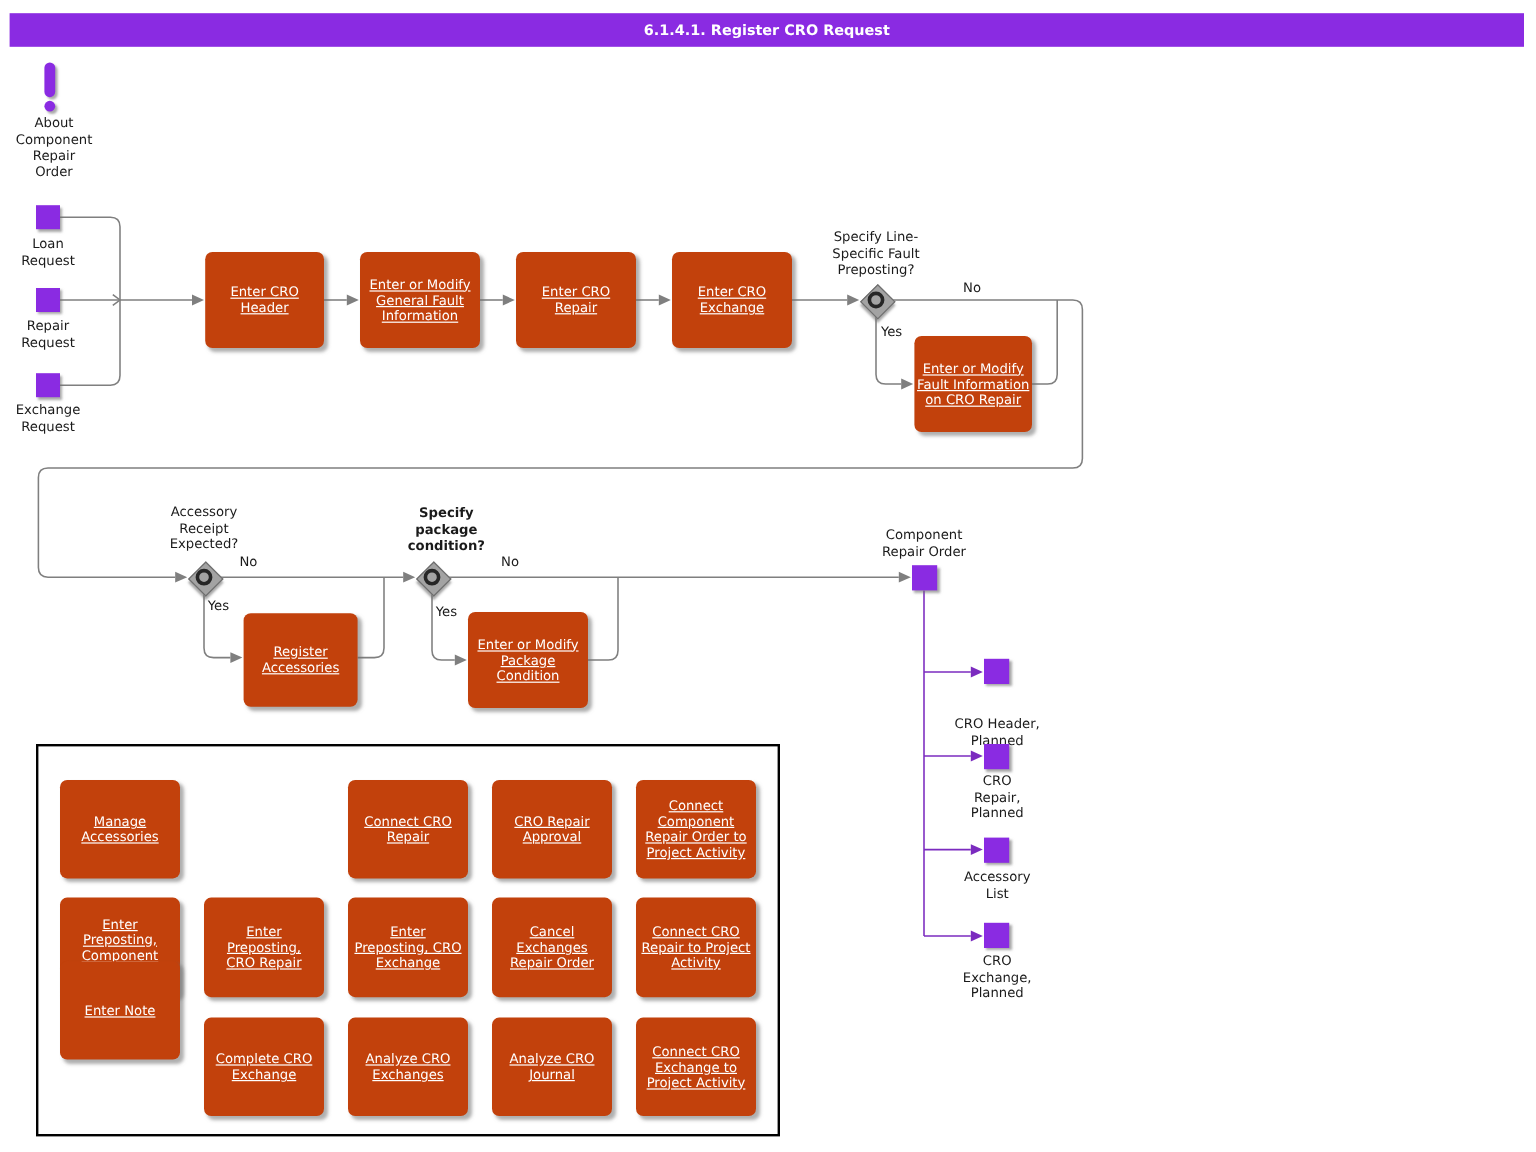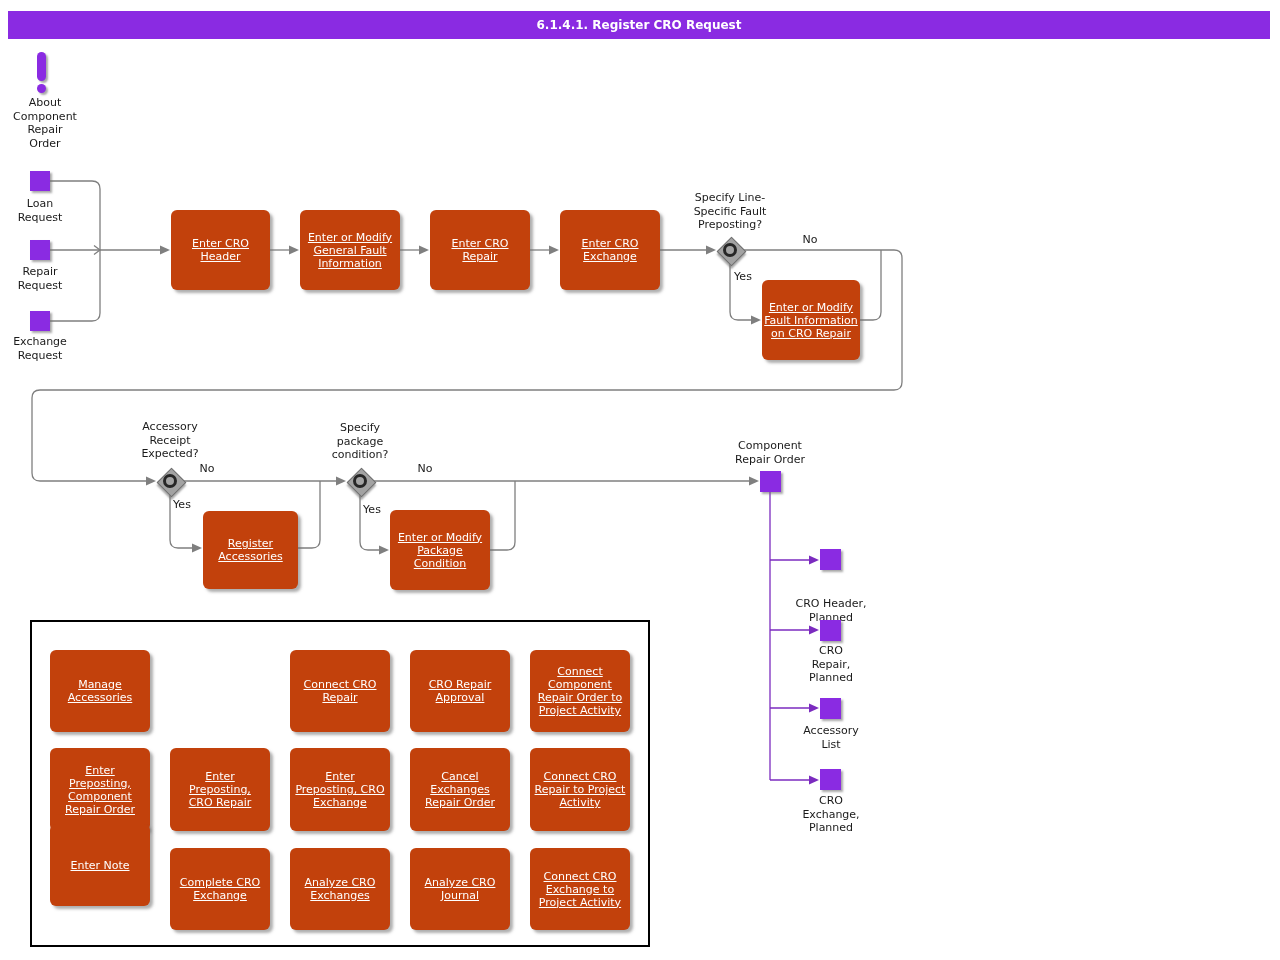--- a/index.html
+++ b/index.html
@@ -128,21 +128,21 @@
   <div class="lbl" style="left:130px;top:420px;width:80px;">Accessory
 Receipt
 Expected?</div>
   <div class="lbl" style="left:197px;top:462px;width:20px;">No</div>
   <div class="lbl" style="left:170px;top:498px;width:24px;">Yes</div>
   <div class="gbox" style="left:203px;top:511px;width:95px;height:78px;">Register
 Accessories</div>
 
   <div class="diamond" style="left:350.5px;top:471.5px;"></div>
   <div class="dcircle" style="left:353px;top:474px;"></div>
-  <div class="lbl" style="left:320px;top:421px;width:80px;">Specify
+  <div class="lbl" style="left:332px;top:421px;width:80px;font-weight:bold;">Specify
 package
 condition?</div>
   <div class="lbl" style="left:415px;top:462px;width:20px;">No</div>
   <div class="lbl" style="left:360px;top:503px;width:24px;">Yes</div>
   <div class="gbox" style="left:390px;top:510px;width:100px;height:80px;">Enter or Modify
 Package
 Condition</div>
 
   <div class="lbl" style="left:725px;top:439px;width:90px;">Component
 Repair Order</div>
@@ -183,21 +183,21 @@
 CRO Repair</div>
   <div class="gbox" style="left:290px;top:748px;width:100px;height:83px;">Enter
 Preposting, CRO
 Exchange</div>
   <div class="gbox" style="left:410px;top:748px;width:100px;height:83px;">Cancel
 Exchanges
 Repair Order</div>
   <div class="gbox" style="left:530px;top:748px;width:100px;height:83px;">Connect CRO
 Repair to Project
 Activity</div>
-  <div class="gbox" style="left:50px;top:824px;width:100px;height:82px;">Enter Note</div>
+  <div class="gbox" style="left:50px;top:801px;width:100px;height:82px;">Enter Note</div>
   <div class="gbox" style="left:170px;top:848px;width:100px;height:82px;">Complete CRO
 Exchange</div>
   <div class="gbox" style="left:290px;top:848px;width:100px;height:82px;">Analyze CRO
 Exchanges</div>
   <div class="gbox" style="left:410px;top:848px;width:100px;height:82px;">Analyze CRO
 Journal</div>
   <div class="gbox" style="left:530px;top:848px;width:100px;height:82px;">Connect CRO
 Exchange to
 Project Activity</div>
 

